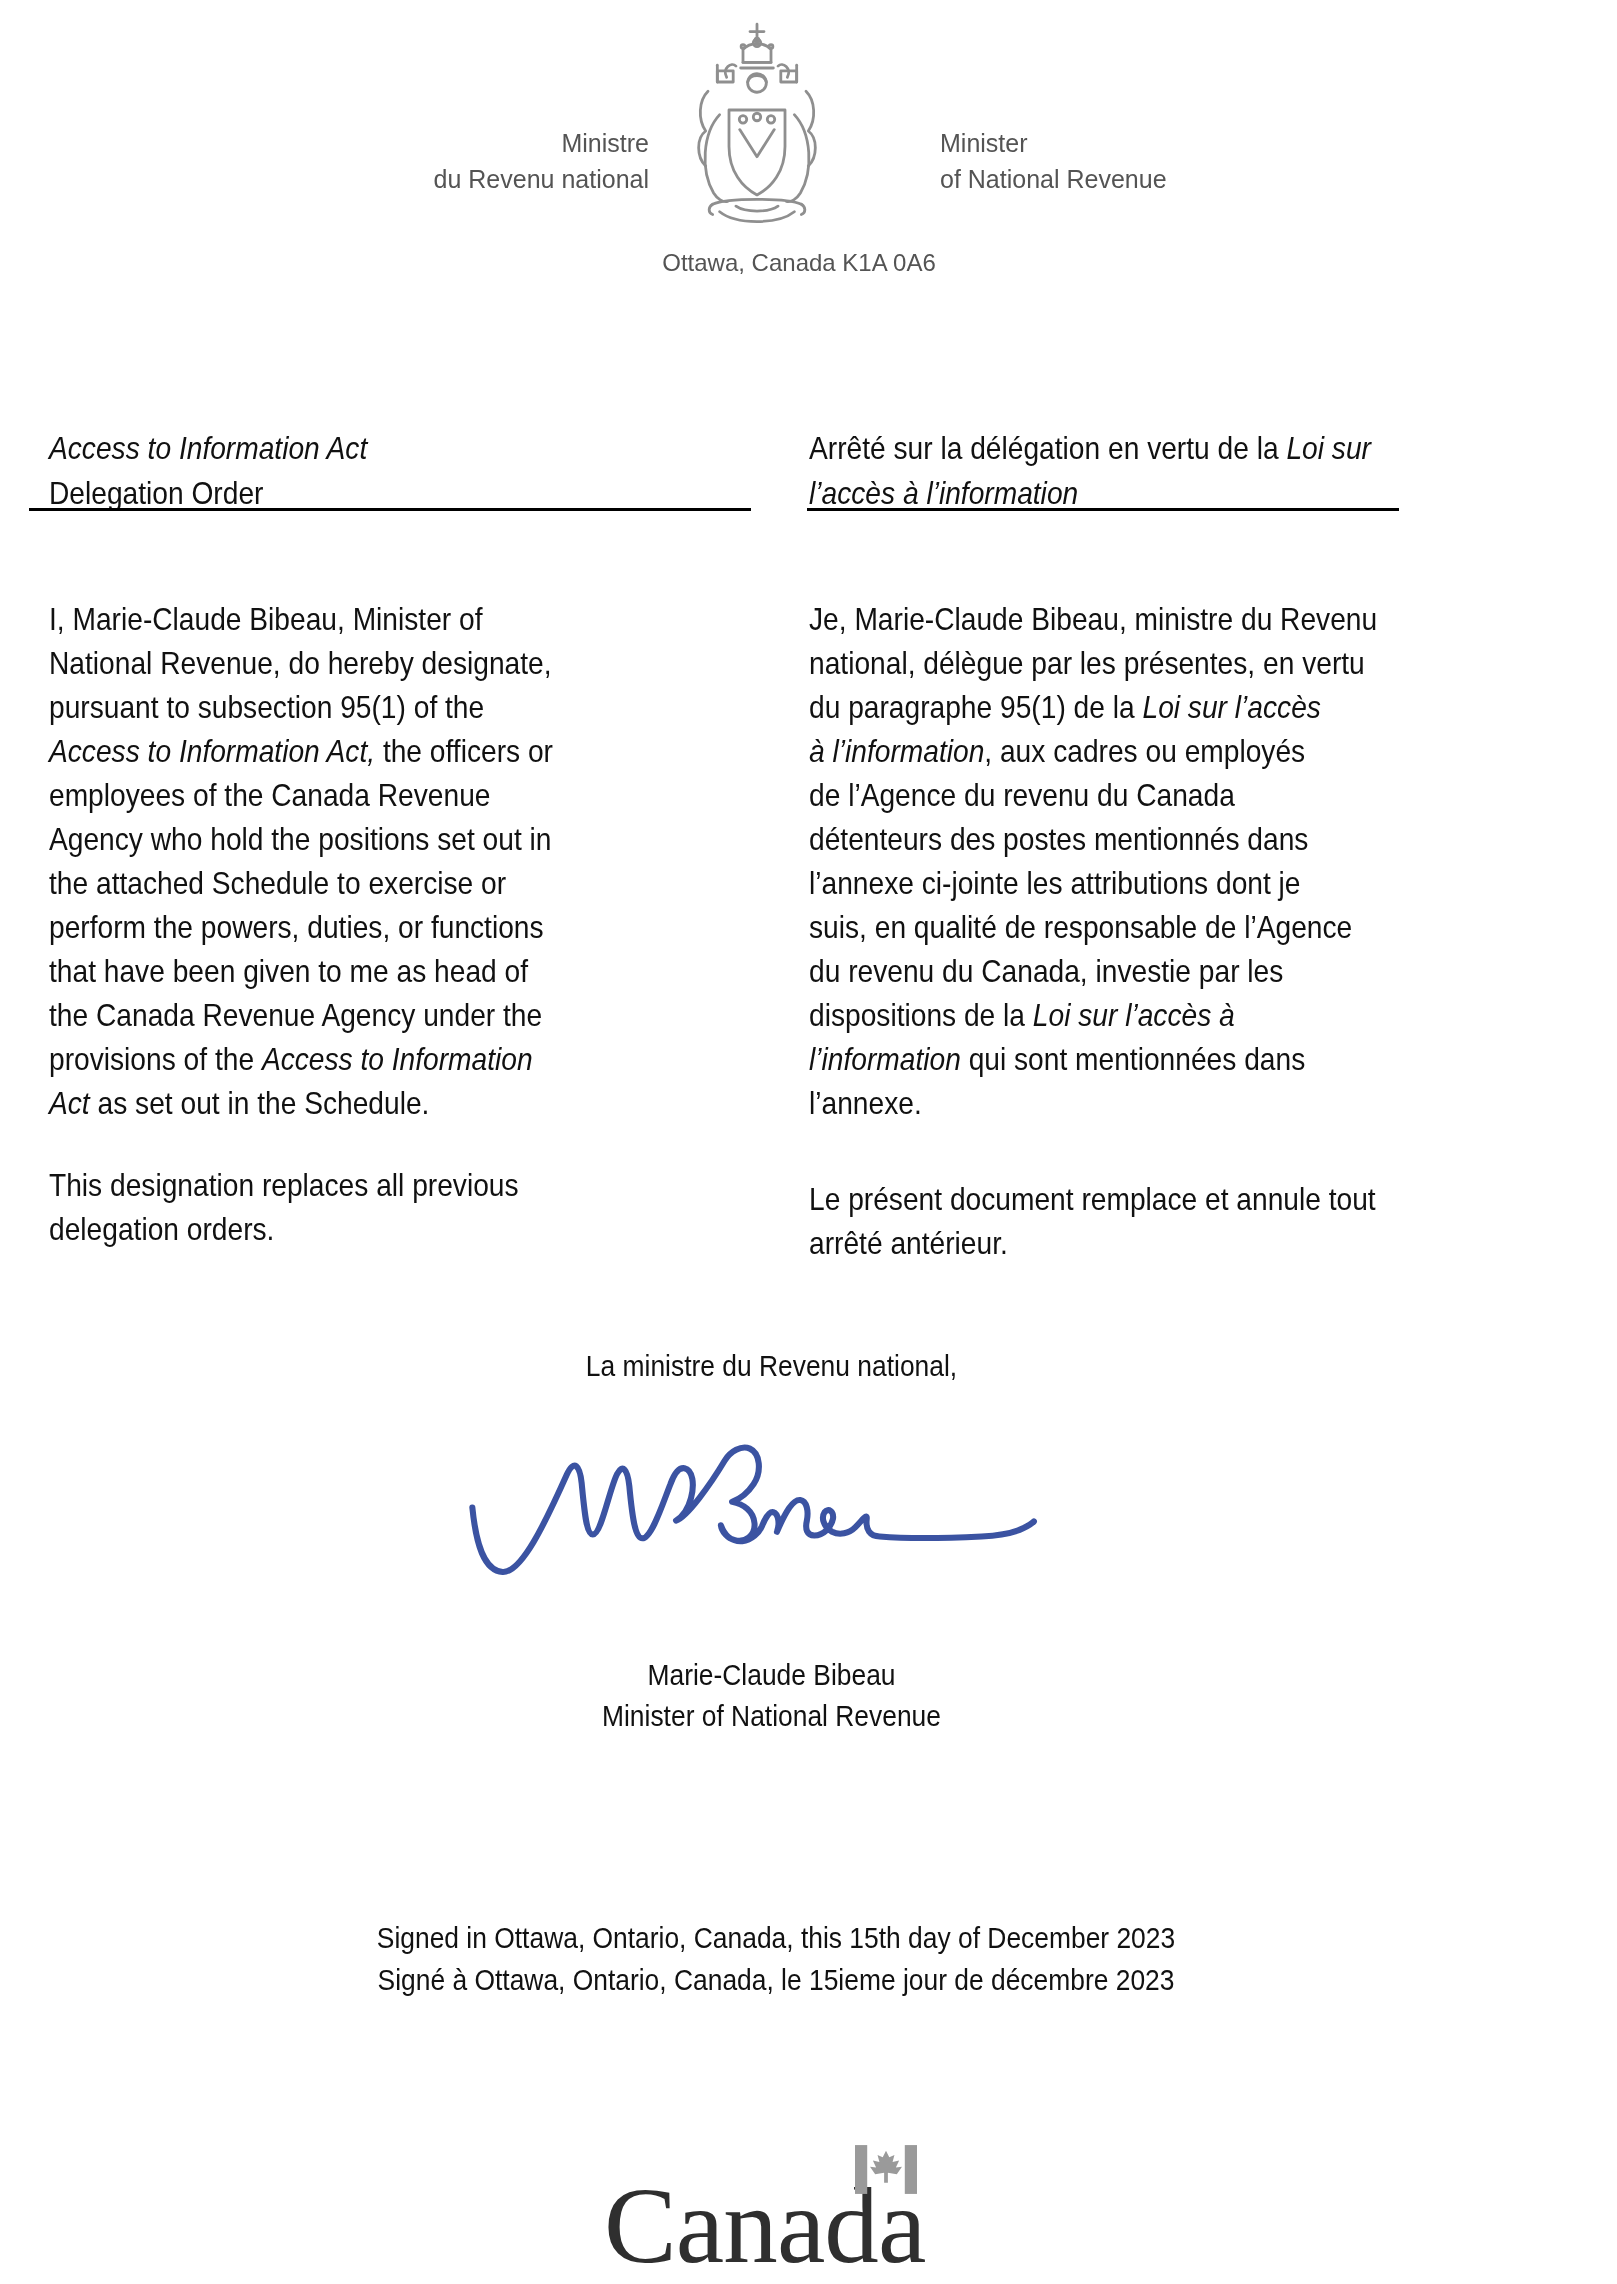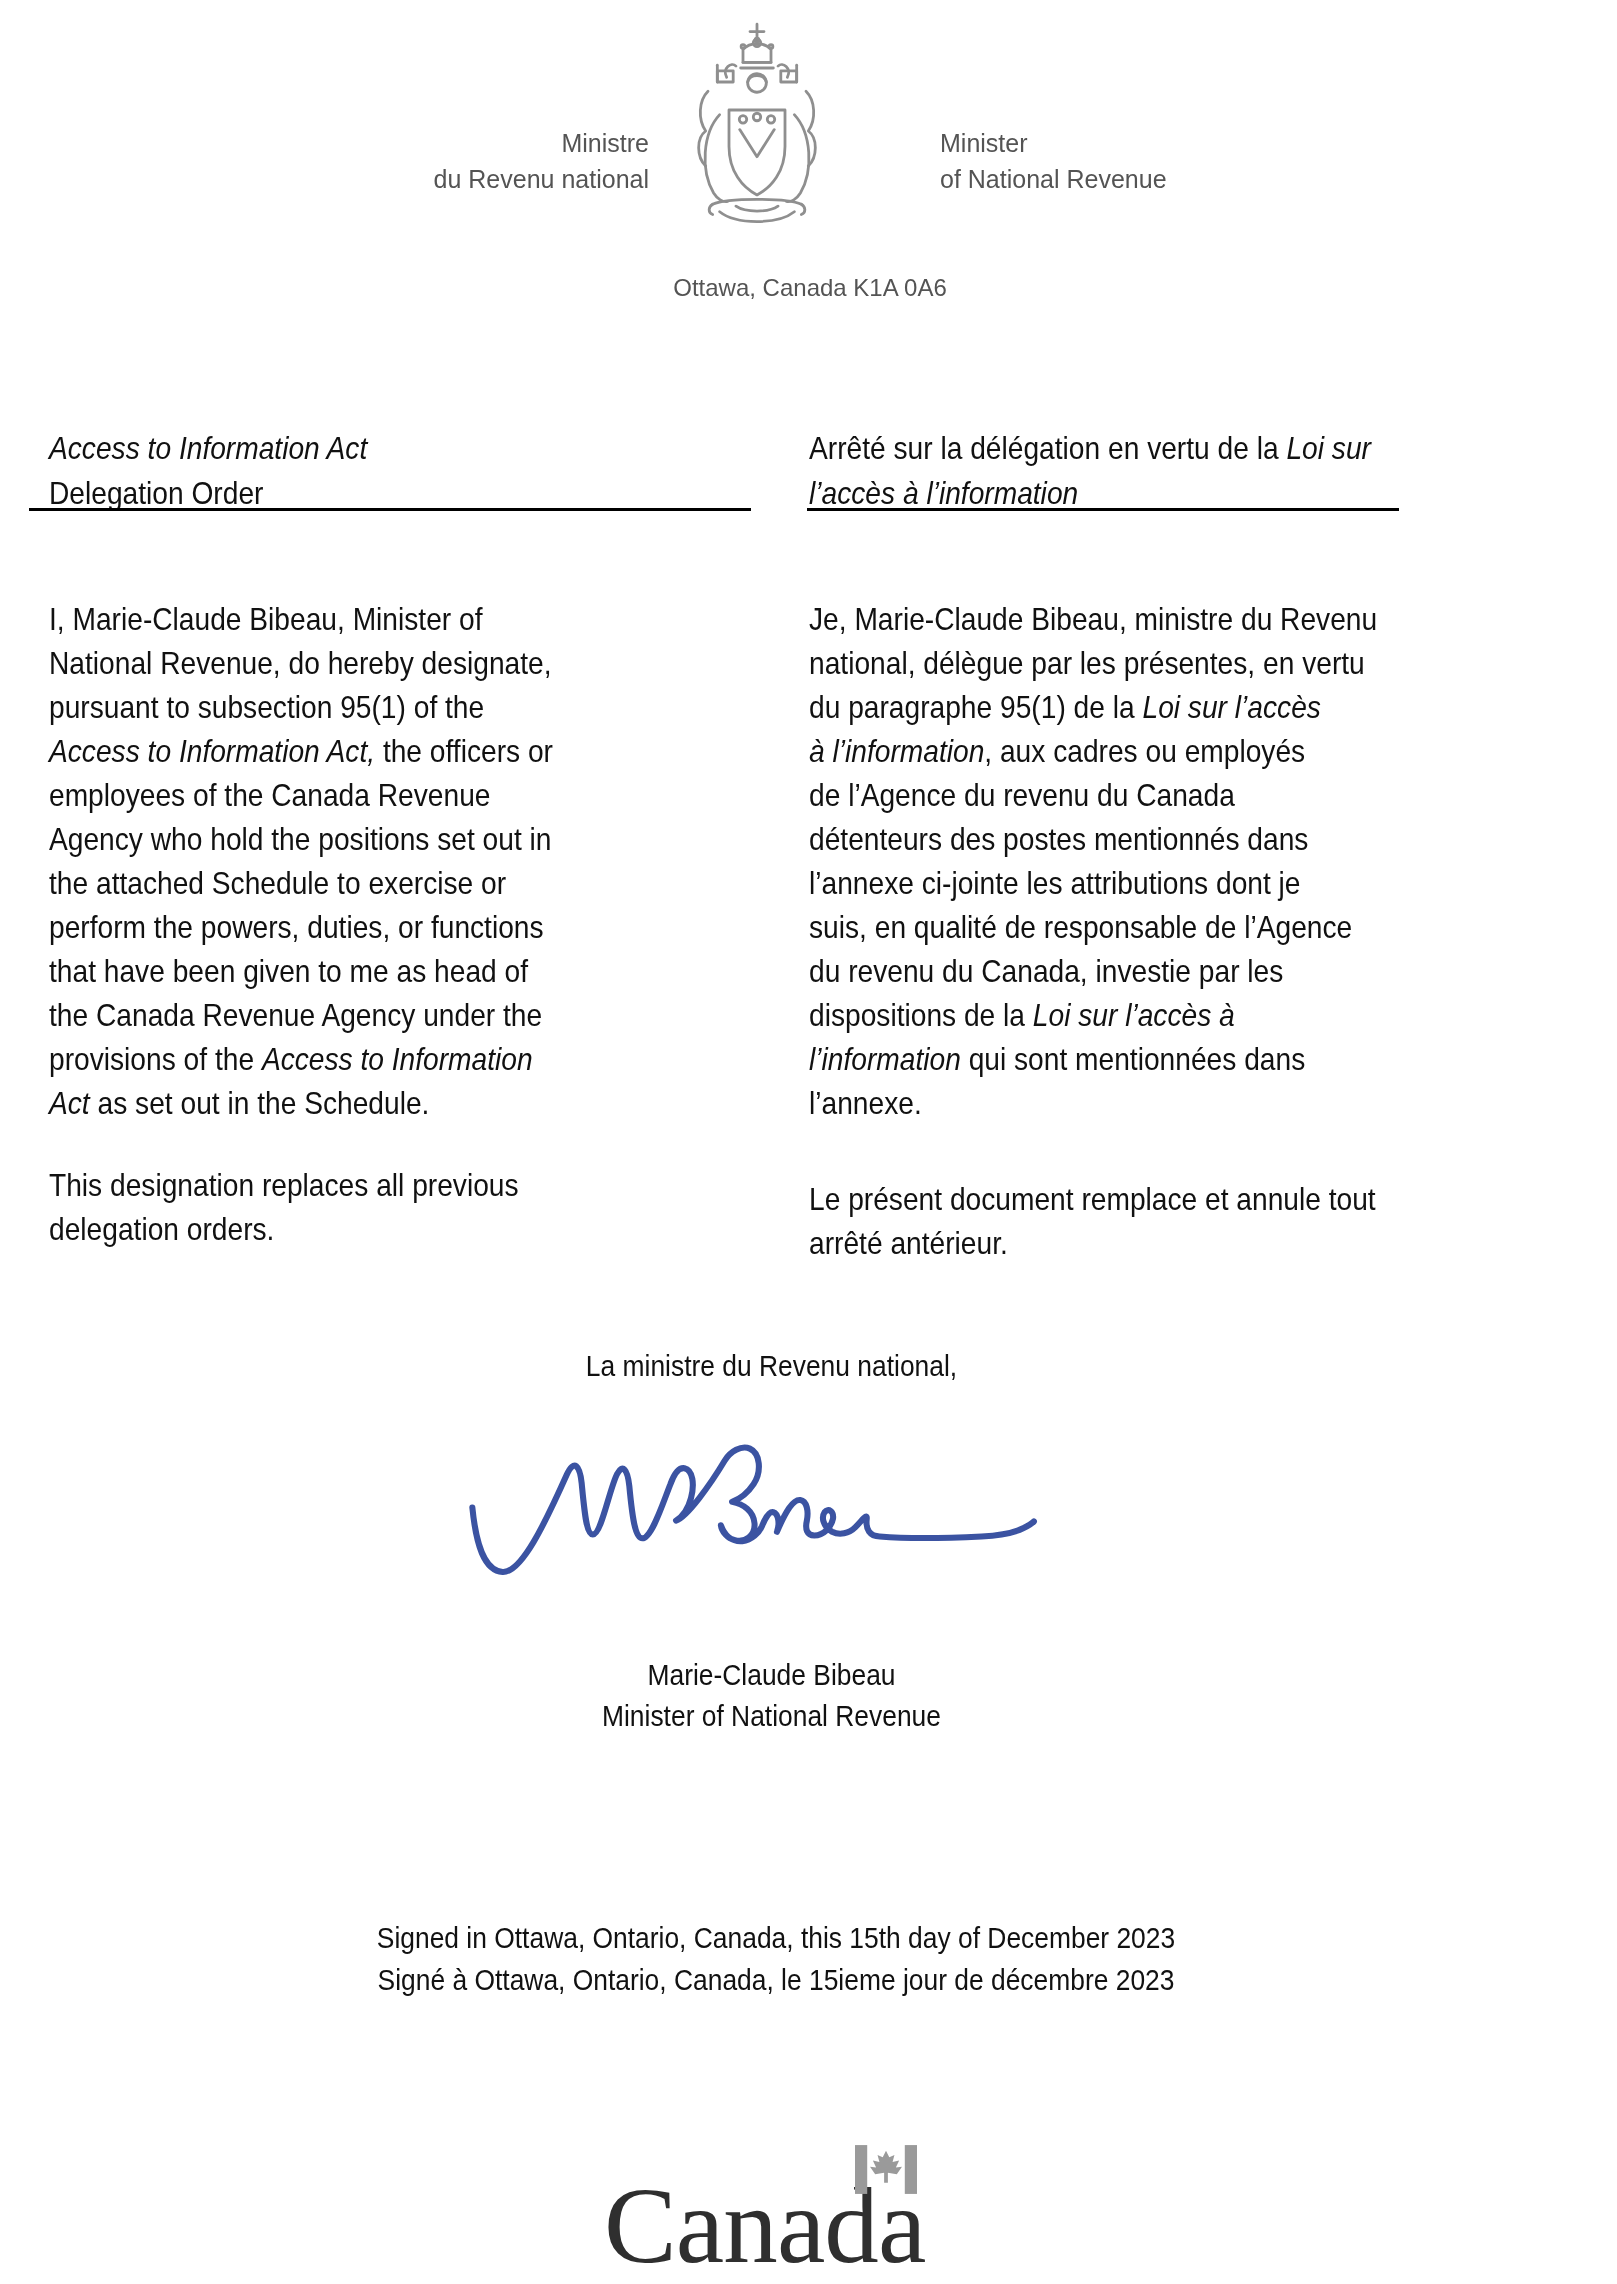--- a/index.html
+++ b/index.html
@@ -74,21 +74,21 @@
       <path d="M70 392 C100 378 230 378 260 392"></path>
       <path d="M85 408 C120 436 210 436 245 408"></path>
       <path d="M70 392 C60 398 60 410 70 414"></path>
       <path d="M260 392 C270 398 270 410 260 414"></path>
     </svg>
   </div>
 
   <div class="abs gray hdr-title pre" style="left:940px; top:125px; width:561px; text-align:left;">Minister
 of National Revenue</div>
 
-  <div class="abs gray addr" style="left:520px; top:249px; width:580px; text-align:center;margin-top:25px;">Ottawa, Canada  K1A 0A6</div>
+  <div class="abs gray addr" style="left:509px; top:249px; width:580px; text-align:center;">Ottawa, Canada  K1A 0A6</div>
 
   <div class="abs heading pre cond" style="left:49px; top:426px; width:795px;"><span class="it">Access to Information Act</span><span>
 Delegation Order</span></div>
   <div class="abs heading pre cond" style="left:809px; top:426px; width:888px;"><span>Arrêté sur la délégation en vertu de la </span><span class="it">Loi sur
 l’accès à l’information</span></div>
 
   <div class="rule" style="left:29.4px;   top:508px; width:722px;"></div>
   <div class="rule" style="left:807px; top:508px; width:772px;"></div>
 
   <div class="abs body-text pre cond" style="left:49px; top:597px; width:818px;"><span>I, Marie-Claude Bibeau, Minister of

